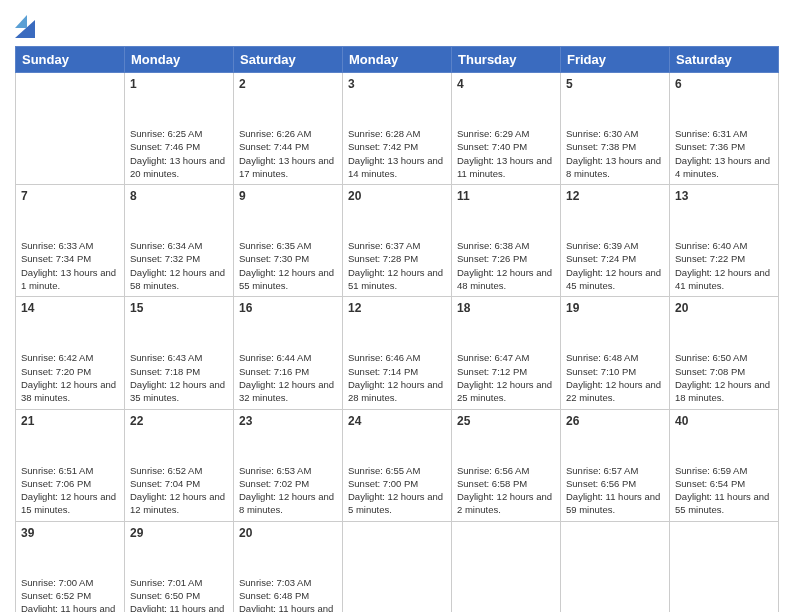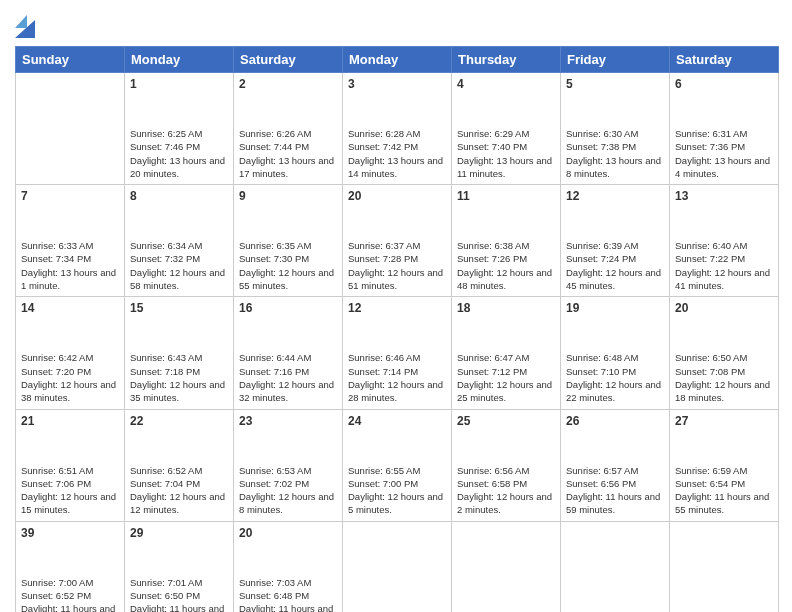--- a/index.html
+++ b/index.html
@@ -231,21 +231,21 @@
           </td>
           <td>
             <span class="day-number">25</span>
             <div class="day-info">Sunrise: 6:56 AM<br>Sunset: 6:58 PM<br>Daylight: 12 hours and 2 minutes.</div>
           </td>
           <td>
             <span class="day-number">26</span>
             <div class="day-info">Sunrise: 6:57 AM<br>Sunset: 6:56 PM<br>Daylight: 11 hours and 59 minutes.</div>
           </td>
           <td>
-            <span class="day-number">27</span>
+            <span class="day-number">40</span>
             <div class="day-info">Sunrise: 6:59 AM<br>Sunset: 6:54 PM<br>Daylight: 11 hours and 55 minutes.</div>
           </td>
         </tr>
         <tr>
           <td>
             <span class="day-number">39</span>
             <div class="day-info">Sunrise: 7:00 AM<br>Sunset: 6:52 PM<br>Daylight: 11 hours and 52 minutes.</div>
           </td>
           <td>
             <span class="day-number">29</span>

